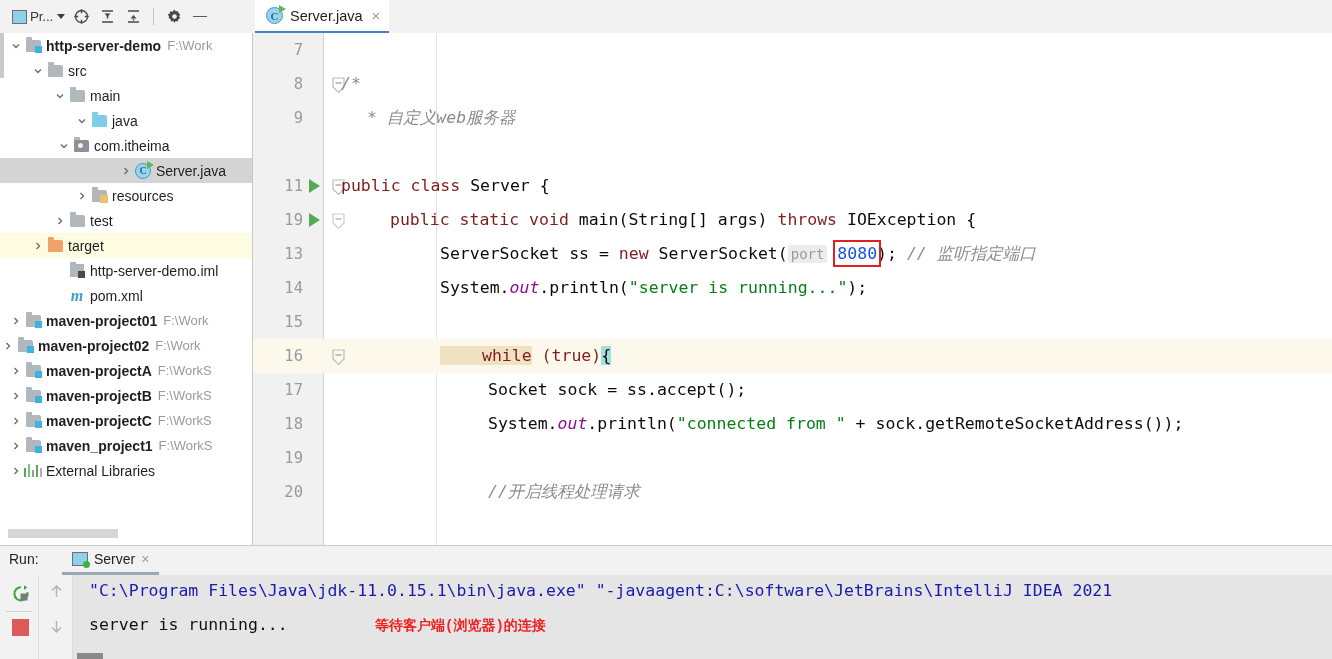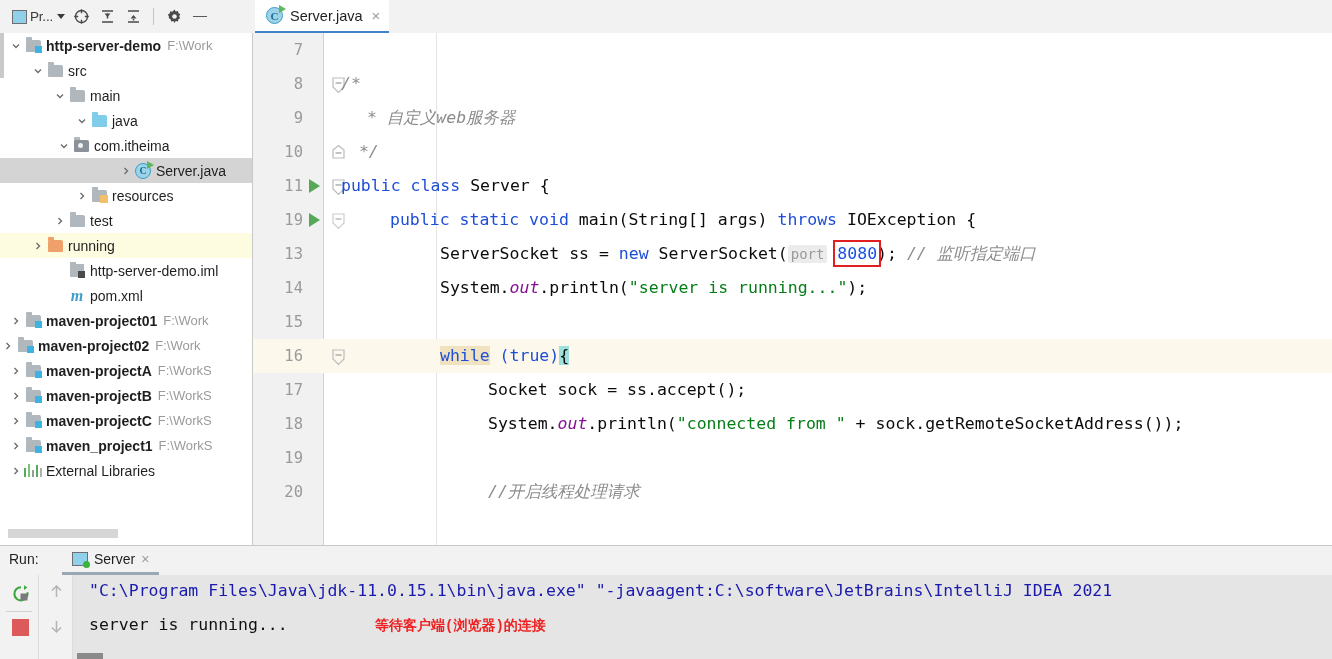--- a/index.html
+++ b/index.html
@@ -92,28 +92,28 @@
   .lnum { position:absolute; left:0; width:50px; text-align:right; font-size:15.5px;
           color:#9a9a9a; font-family:"DejaVu Sans Mono", monospace; }
   .runmark { position:absolute; left:56px; width:0;height:0;
              border-left:11px solid #55a855; border-top:7px solid transparent;
              border-bottom:7px solid transparent; }
   .fold { position:absolute; left:78px; width:15px; height:15px; }
   .fold svg { display:block; }
   .code { position:absolute; left:88px; font-size:16.5px; line-height:34px;
           white-space:pre; font-family:"DejaVu Sans Mono", monospace; color:#0b0b0b; }
 
-  .k  { color:#1d4ed8; }            
+  .k  { color:#7f1d1d; }            
   .s  { color:#067d17; }            
   .n  { color:#1750eb; }            
   .cm { color:#8c8c8c; font-style:italic; }  
   .fi { color:#871094; font-style:italic; }  
   .ty { color:#0b0b0b; }
   .hint { background:#ececec; color:#9a9a9a; font-size:14px; padding:1px 3px; border-radius:2px; }
-  .hl-kw { background:#f0e2c0; }
+  .hl-kw { background:#f0e2c0;padding-left:42px; }
   .hl-brace { background:#9fe0dd; }
   .redbox { outline:2.5px solid #e02020; outline-offset:2px; }
 
   
   .runpanel { position:absolute; left:0; top:545px; width:1332px; height:114px;
               background:#e5e5e5; border-top:1px solid #c8c8c8; }
   .run-head { position:absolute; left:0; top:0; width:1332px; height:29px; background:#f2f2f2; }
   .run-lbl { position:absolute; left:9px; top:5px; font-size:14px; color:#1f1f1f; }
   .run-tab { position:absolute; left:62px; top:0; height:29px; display:flex; align-items:center;
              gap:6px; padding:0 10px; border-bottom:3px solid #9aa7b5; }
@@ -300,21 +300,21 @@
 
     <div class="tree-row hl" style="padding-left:30px">
       <span class="arrow">
           <svg width="10" height="10" viewBox="0 0 10 10">
             <path d="M3.5 2L6.5 5 3.5 8" fill="none" stroke="#6e6e6e" stroke-width="1.4"></path>
           </svg>
         </span>
       <span class="ico">
           <span class="fld orange"></span>
         </span>
-      <span class="lbl">running</span>
+      <span class="lbl">target</span>
     </div>
 
     <div class="tree-row" style="padding-left:52px">
       <span class="arrow"></span>
       <span class="ico">
           <span class="iml-ico"></span>
         </span>
       <span class="lbl">http-server-demo.iml</span>
     </div>
 
@@ -451,30 +451,20 @@
           </svg>
         </span>
       <span class="code" style="color:#8c8c8c;font-style:italic">/*</span>
     </div>
 
     <div class="line" style="top:68px">
       <span class="lnum">9</span>
       <span class="code" style="left:104px"><span class="cm"> * </span><span class="cm">自定义web服务器</span></span>
     </div>
 
-    <div class="line" style="top:102px">
-      <span class="lnum">10</span>
-      <span class="fold">
-          <svg width="15" height="15" viewBox="0 0 15 15">
-            <path d="M2 13h11V5L7.5 0.5 2 5z" fill="#fff" stroke="#bbb" stroke-width="1.2"></path>
-            <path d="M4.5 8h6" stroke="#999" stroke-width="1.2"></path>
-          </svg>
-        </span>
-      <span class="code cm" style="left:96px"> */</span>
-    </div>
 
     <div class="line" style="top:136px">
       <span class="lnum">11</span>
       <span class="runmark" style="top:10px"></span>
       <span class="fold">
           <svg width="15" height="17" viewBox="0 0 15 17">
             <path d="M2 1h11v9l-5.5 5.5L2 10z" fill="#fff" stroke="#bbb" stroke-width="1.2"></path>
             <path d="M4.5 6h6" stroke="#999" stroke-width="1.2"></path>
           </svg>
         </span>

